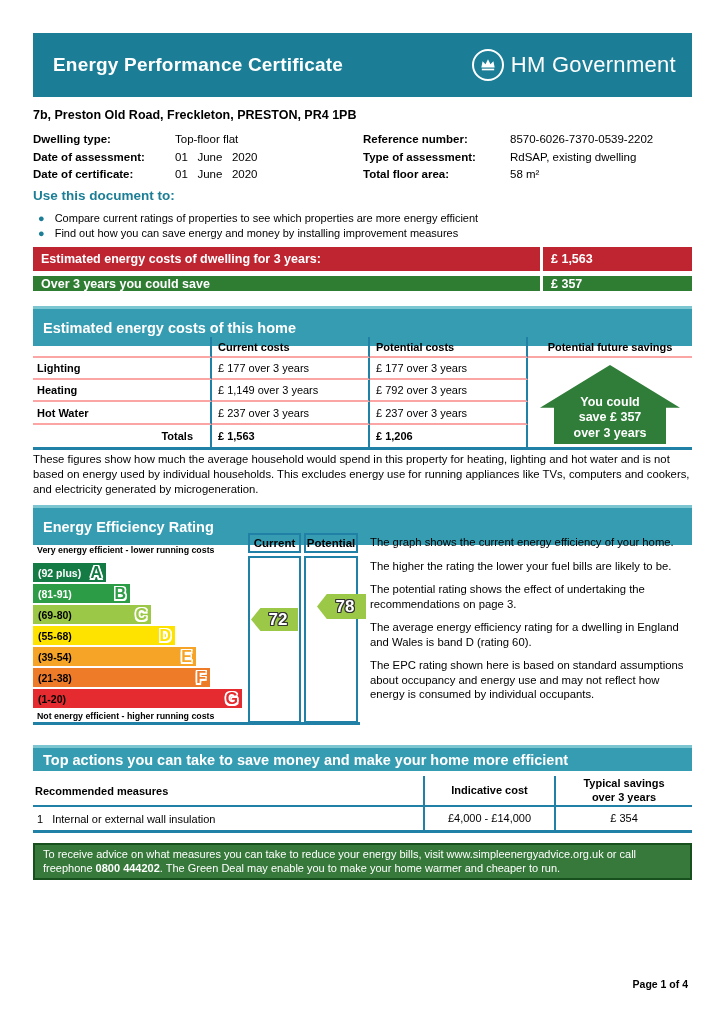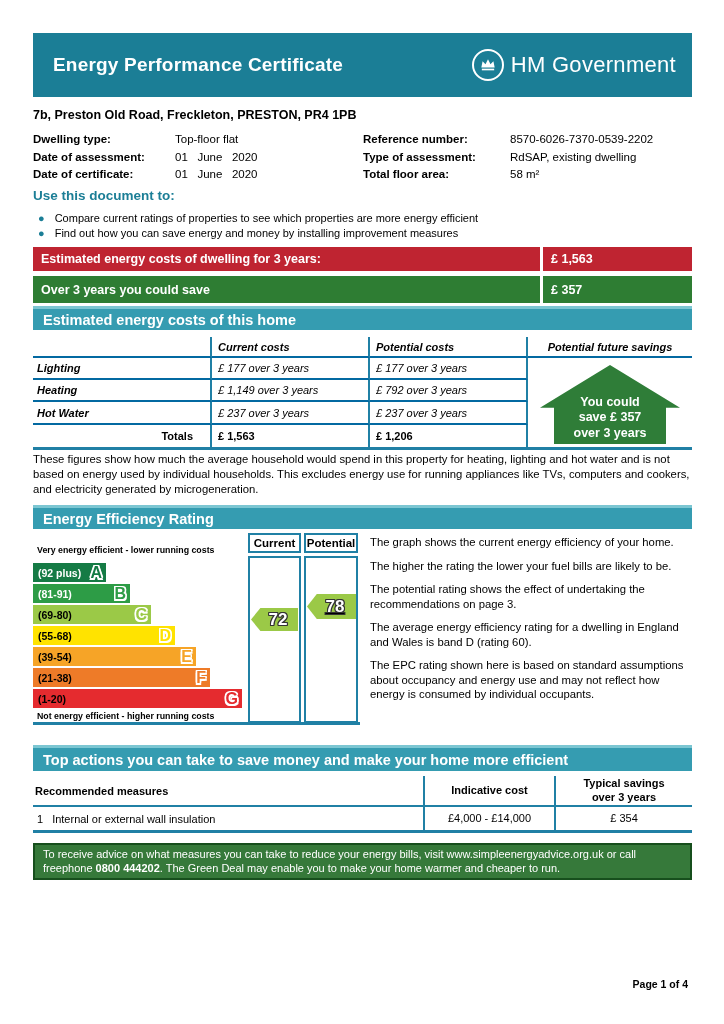--- a/index.html
+++ b/index.html
@@ -28,37 +28,37 @@
   .det-value { white-space:pre; }
 
   .use-heading { top:188px; color:#1b7e96; font-size:13.5px; font-weight:bold; }
   .bullets { top:211px; font-size:11px; line-height:14.5px; }
   .bullet-row { display:flex; gap:10px; padding-left:5px; }
   .bullet-dot { color:#1b7e96; font-size:11px; }
 
   
   .cost-bar { height:24px; color:#fff; font-size:12.5px; font-weight:bold; display:flex; }
   .bar-red { top:247px; }
-  .bar-green { top:276px; height:27px; }
+  .bar-green { top:276px; height:15px; }
   .cost-bar .bar-label { width:507px; display:flex; align-items:center; padding-left:8px; }
   .cost-bar .bar-value { width:149px; margin-left:3px; display:flex; align-items:center; padding-left:8px; }
   .bar-red .bar-label, .bar-red .bar-value { background:#bf2431; }
   .bar-green .bar-label, .bar-green .bar-value { background:#2e7d33; }
 
   
-  .section-banner { height:24px; background:#359cb1; border-top:3px solid #7cc6d2; color:#fff; font-size:14.5px; font-weight:bold; display:flex; align-items:center; padding-left:10px; }
+  .section-banner { height:40px; background:#359cb1; border-top:3px solid #7cc6d2; color:#fff; font-size:14.5px; font-weight:bold; display:flex; align-items:center; padding-left:10px; }
   .banner-costs { top:306px; }
   .banner-rating { top:505px; }
   .banner-actions { top:745px; height:26px; }
 
   
   .cost-table { top:337px; display:grid; grid-template-columns:179px 158px 158px 164px; grid-template-rows:21px 22px 22px 23px 22px; border-bottom:3px solid #2080a5; font-size:11px; }
   .ct { display:flex; align-items:center; padding-left:6px; }
   .ct.rb { border-right:2px solid #2080a5; }
-  .ct.bb { border-bottom:2px solid #0369a1;font-style:italic; }
+  .ct.bb { border-bottom:2px solid #fca5a5; }
   .ct.head { font-weight:bold; }
   .ct.rowlabel { font-weight:bold; padding-left:4px; }
   .ct.totals-label { font-weight:bold; justify-content:flex-end; padding-right:17px; }
   .ct.bold { font-weight:bold; }
   .ct.center { justify-content:center; padding-left:0; text-align:left; }
   .savings-cell { grid-column:4; grid-row:2 / 6; display:flex; align-items:flex-start; justify-content:center; }
   .house { width:140px; height:79px; margin-top:7px; background:#2f7d38; clip-path:polygon(50% 0, 100% 54%, 90% 54%, 90% 100%, 10% 100%, 10% 54%, 0 54%); color:#fff; font-size:12.5px; font-weight:bold; line-height:15.5px; text-align:center; display:flex; flex-direction:column; justify-content:flex-end; padding-bottom:3px; }
 
   .cost-note { top:452px; font-size:11.3px; line-height:15px; }
 
@@ -78,21 +78,21 @@
   .band-light .range-label { color:#fff; }
   .band-dark .range-label { color:#000; }
   .chart-bottom-line { position:absolute; top:189px; left:0; width:327px; height:3px; background:#2080a5; }
   .rating-col { position:absolute; top:0; }
   .col-current { left:215px; width:53px; }
   .col-potential { left:271px; width:54px; }
   .col-head { height:20px; border:2px solid #2080a5; display:flex; align-items:center; justify-content:center; font-size:11.5px; font-weight:bold; }
   .col-box { position:absolute; top:23px; left:0; width:100%; height:167px; border:2px solid #2080a5; }
   .rating-arrow { position:absolute; background:#9bc947; clip-path:polygon(0 50%, 20% 0, 100% 0, 100% 100%, 20% 100%); display:flex; align-items:center; justify-content:center; padding-left:7px; }
   .arrow-current { top:50px; left:1px; width:47px; height:23px; }
-  .arrow-potential { top:36px; left:1px; width:49px; height:25px;text-decoration:underline; }
+  .arrow-potential { top:36px; left:11px; width:49px; height:25px; }
   .arrow-num { color:#fff; font-size:17px; font-weight:bold;
     text-shadow:-1px -1px 0 #333,1px -1px 0 #333,-1px 1px 0 #333,1px 1px 0 #333,0 -1px 0 #333,0 1px 0 #333,-1px 0 0 #333,1px 0 0 #333; }
   .chart-text { position:absolute; left:337px; top:2px; width:322px; font-size:11.3px; line-height:14.5px; }
   .chart-text p { margin-bottom:9px; }
 
   
   .actions-table { top:776px; display:grid; grid-template-columns:392px 131px 136px; grid-template-rows:31px 23px; border-bottom:3px solid #2080a5; font-size:11px; }
   .at { display:flex; align-items:center; }
   .at.rb { border-right:2px solid #2080a5; }
   .at.bb { border-bottom:2px solid #2080a5; }

